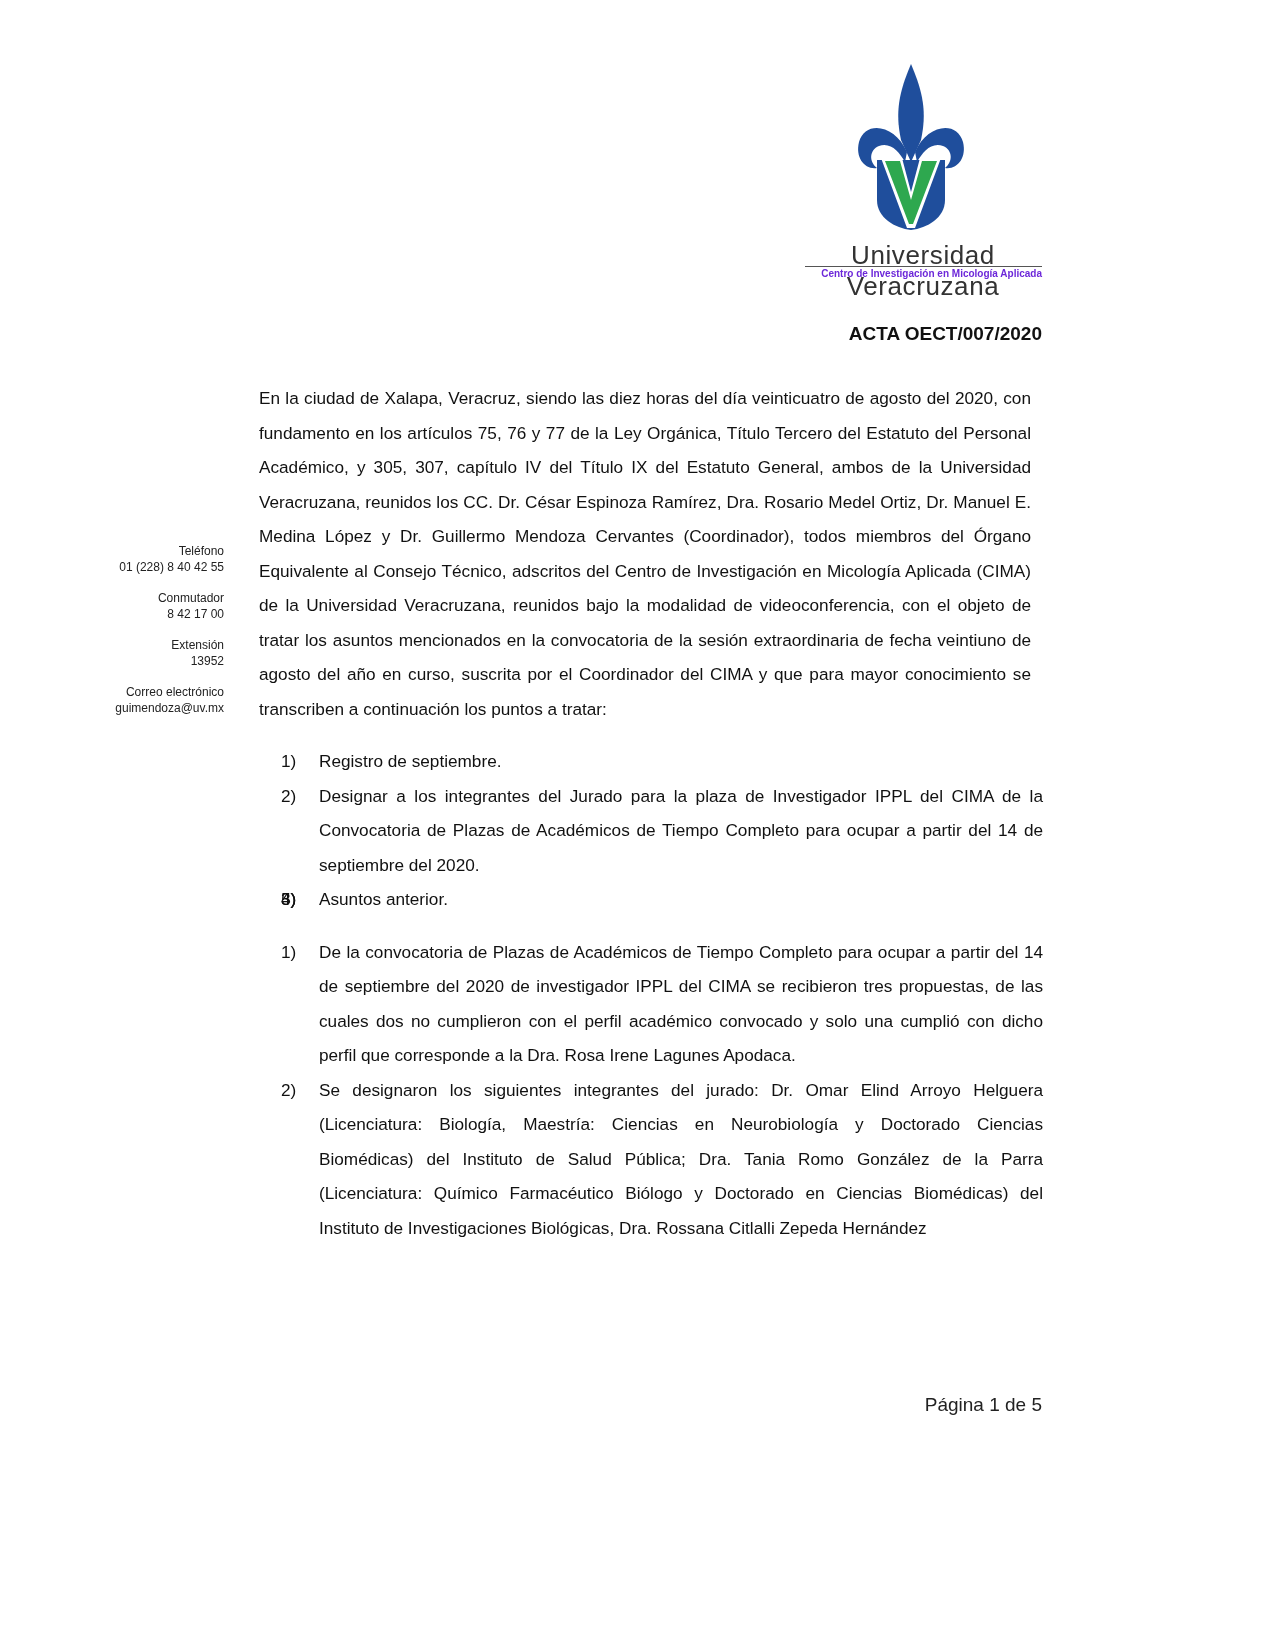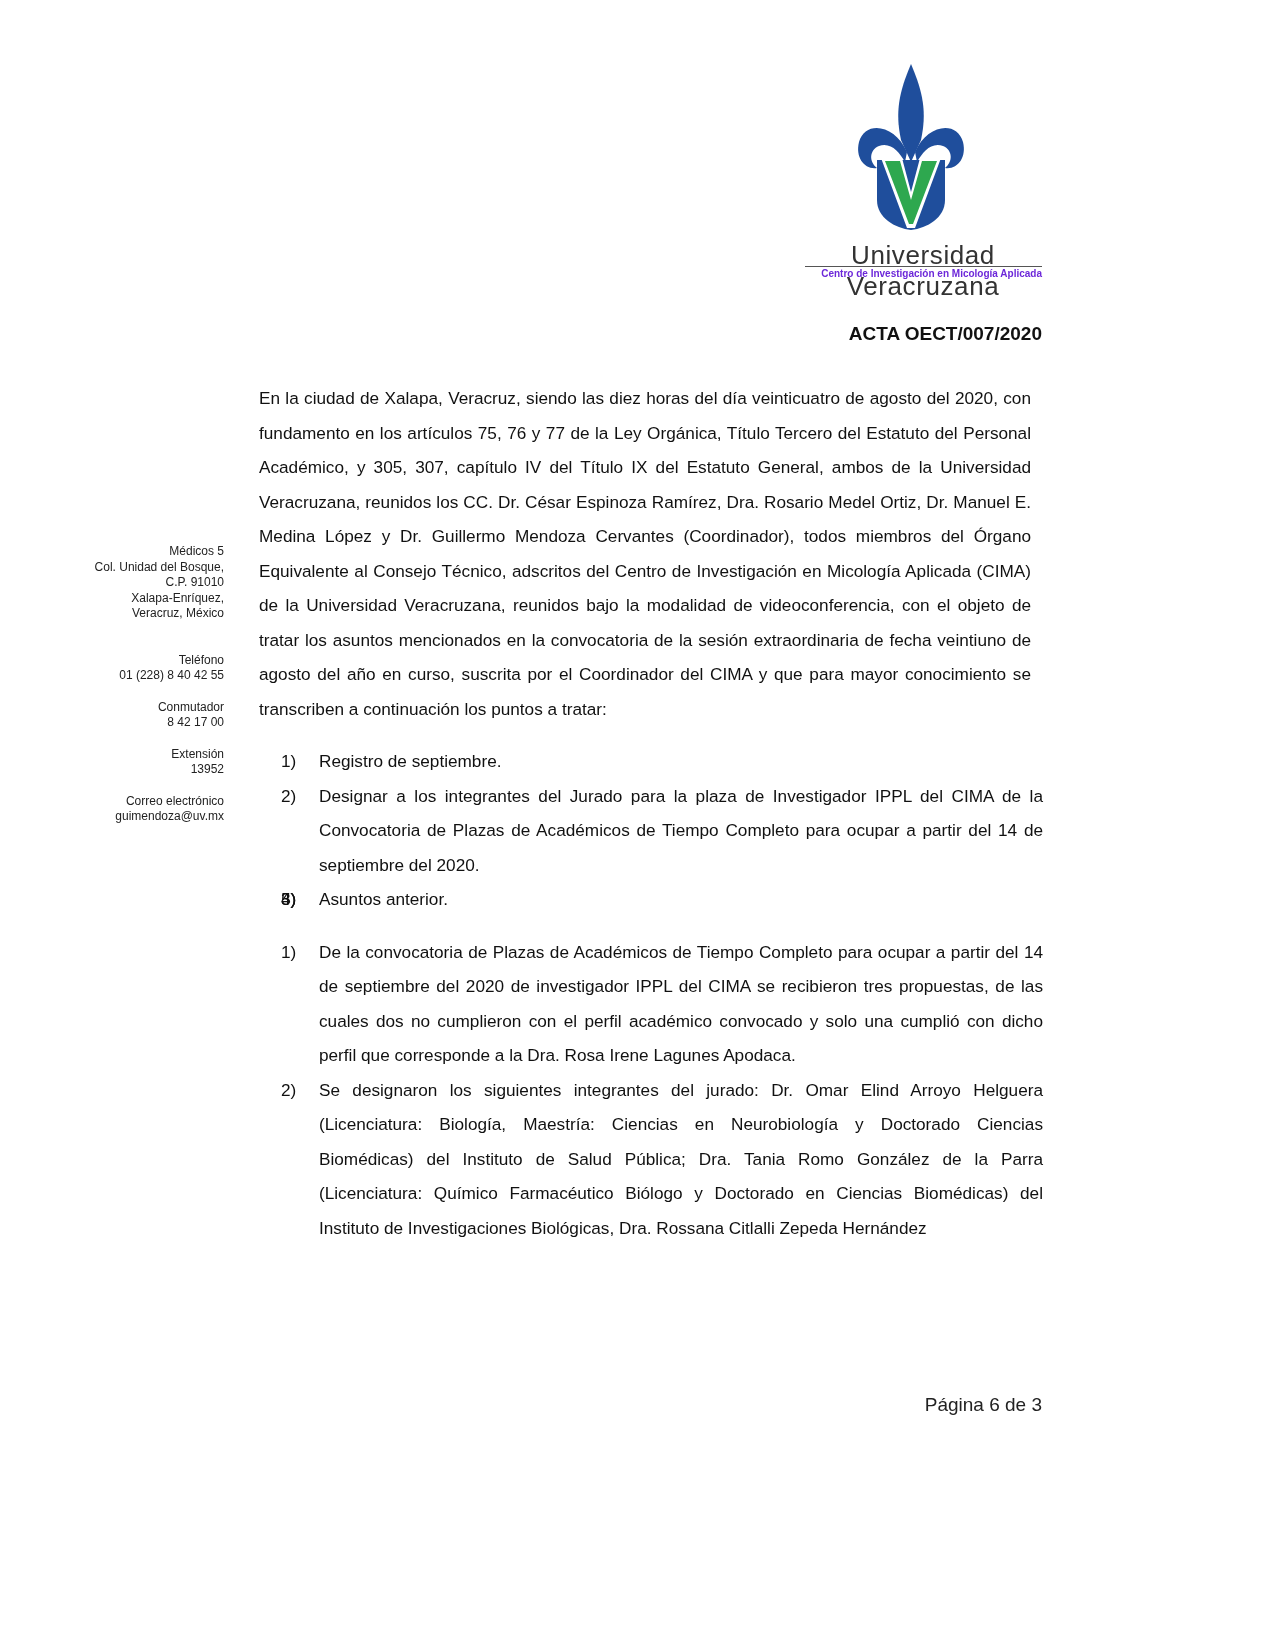--- a/index.html
+++ b/index.html
@@ -42,27 +42,20 @@
   <path d="M30 99 L 45 99 L 56 138 L 67 99 L 82 99 L 58 162 L 54 162 Z" fill="#2EA84F"></path>
 </svg>
 
 <div class="uni-name">Universidad Veracruzana</div>
 <div class="uni-rule"></div>
 <div class="centro">Centro de Investigación en Micología Aplicada</div>
 
 <div class="acta">ACTA OECT/007/2020</div>
 
 <div class="sidebar">
-  <div class="block first">
-    <div>Médicos 5</div>
-    <div>Col. Unidad del Bosque,</div>
-    <div>C.P. 91010</div>
-    <div>Xalapa-Enríquez,</div>
-    <div>Veracruz, México</div>
-  </div>
   <div class="block">
     <div>Teléfono</div>
     <div>01 (228) 8  40 42 55</div>
   </div>
   <div class="block">
     <div>Conmutador</div>
     <div>8 42 17 00</div>
   </div>
   <div class="block">
     <div>Extensión</div>
@@ -85,13 +78,13 @@
     <li><span class="num">5)</span><span>Asuntos anterior.</span></li>
   </ol>
 
 
   <ol class="items">
     <li><span class="num">1)</span><span>De la convocatoria de Plazas de Académicos de Tiempo Completo para ocupar a partir del 14 de septiembre del 2020 de investigador IPPL del CIMA se recibieron tres propuestas, de las cuales dos no cumplieron con el perfil académico convocado y solo una cumplió con dicho perfil que corresponde a la Dra. Rosa Irene Lagunes Apodaca.</span></li>
     <li><span class="num">2)</span><span>Se designaron los siguientes integrantes del jurado: Dr. Omar Elind Arroyo Helguera (Licenciatura: Biología, Maestría: Ciencias en Neurobiología y Doctorado Ciencias Biomédicas) del Instituto de Salud Pública; Dra. Tania Romo González de la Parra (Licenciatura: Químico Farmacéutico Biólogo y Doctorado en Ciencias Biomédicas) del Instituto de Investigaciones Biológicas, Dra. Rossana Citlalli Zepeda Hernández</span></li>
   </ol>
 </div>
 
-<div class="footer">Página 6 de 3</div>
+<div class="footer">Página 1 de 5</div>
 
 </body></html>

